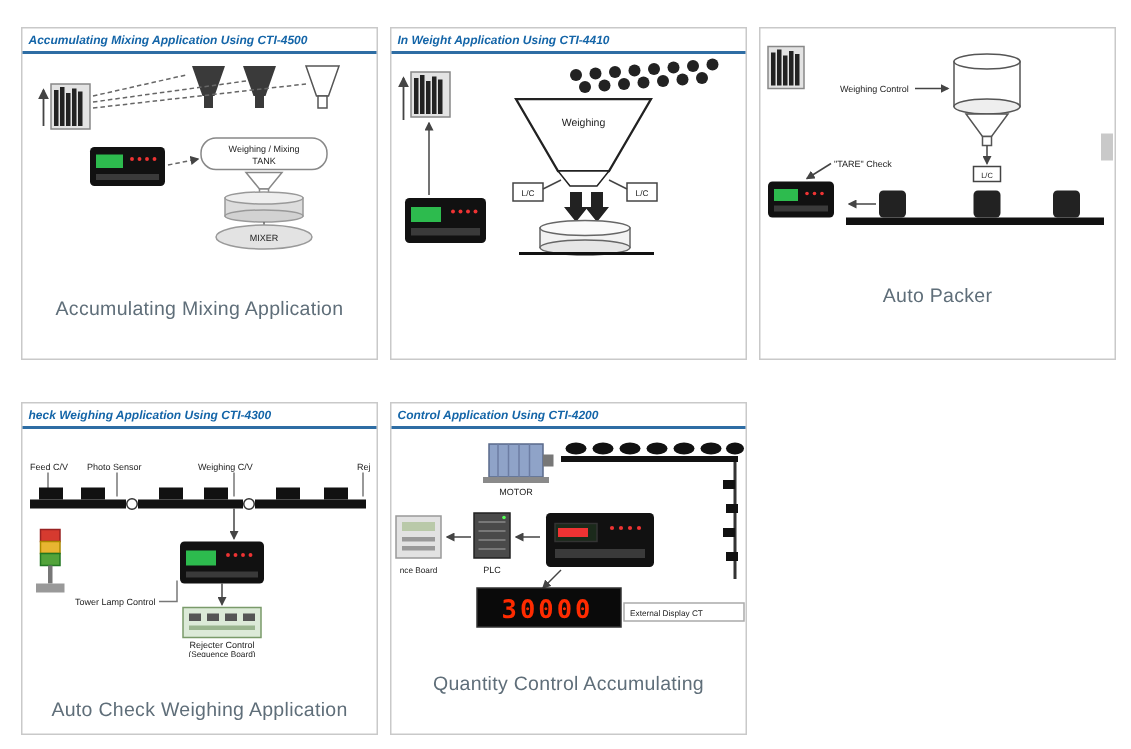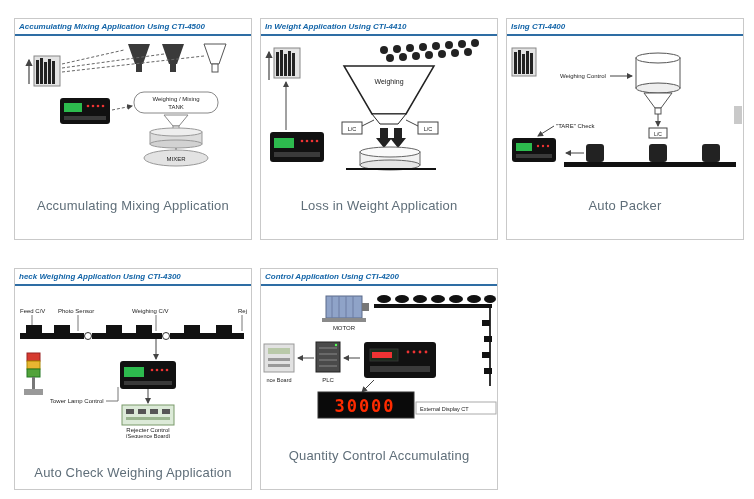--- a/index.html
+++ b/index.html
@@ -143,25 +143,23 @@
         <rect x="8" y="96" width="54" height="30" rx="3" fill="#111"></rect>
         <rect x="12" y="102" width="20" height="10" fill="#2dbb4e"></rect>
         <circle cx="40" cy="105" r="1.3" fill="#e33"></circle>
           <circle cx="45" cy="105" r="1.3" fill="#e33"></circle>
         <circle cx="50" cy="105" r="1.3" fill="#e33"></circle>
           <circle cx="55" cy="105" r="1.3" fill="#e33"></circle>
         <rect x="12" y="116" width="46" height="5" fill="#3a3a3a"></rect>
       </g>
       <line x1="24" y1="94" x2="24" y2="46" stroke="#444" stroke-width="1" marker-end="url(#a2)"></line>
     </svg>
-    <div class="caption">Loss in Weight Application</div>
   </div>
 
   <div class="card" style="left:506px;top:18px;">
-    <div class="card-title">Ising CTI-4400</div>
     <svg class="diagram" width="236" height="135" viewBox="0 0 234 135">
       <defs>
           <marker id="a3" markerWidth="6" markerHeight="6" refX="5" refY="3" orient="auto">
             <path d="M0,0 L6,3 L0,6 z" fill="#444"></path>
           </marker>
         </defs>
       <g>
         <rect x="4" y="12" width="24" height="28" fill="#e3e3e3" stroke="#888"></rect>
         <rect x="6" y="16" width="3" height="22" fill="#222"></rect>
           <rect x="10" y="14" width="3" height="24" fill="#222"></rect>

